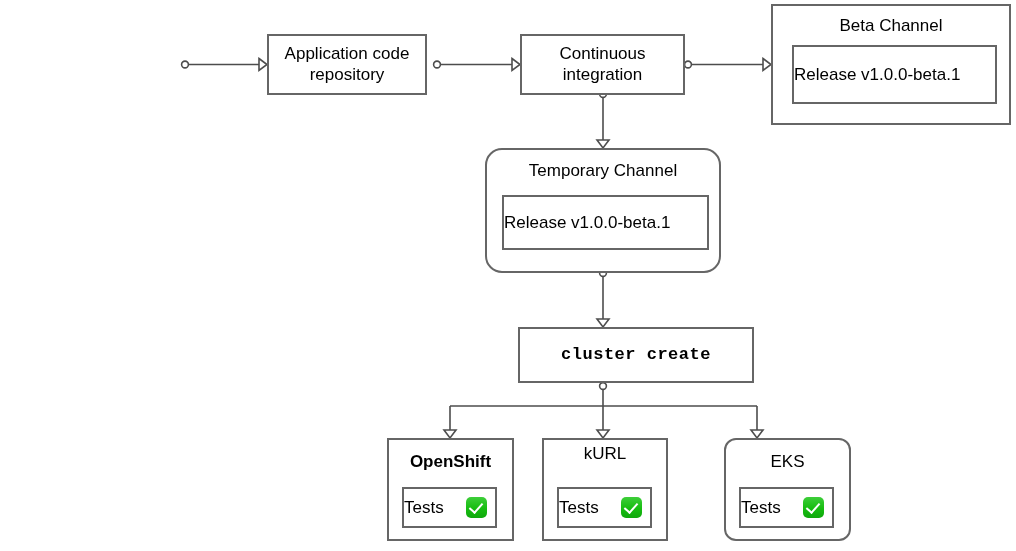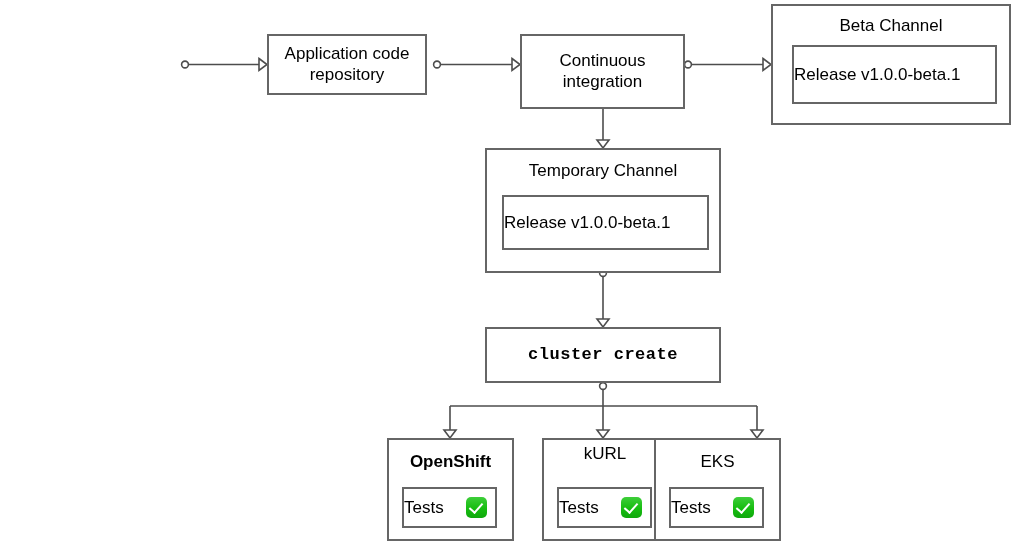--- a/index.html
+++ b/index.html
@@ -30,20 +30,21 @@
     color: #000000;
     font-size: 17px;
     line-height: 1.22;
     font-family: "Liberation Sans", sans-serif;
   }
   .node.mono {
     font-family: "Liberation Mono", "DejaVu Sans Mono", monospace;
     font-weight: bold;
     font-size: 17px;
     letter-spacing: 0.5px;
+    margin-left: 33px;
   }
   .group {
     position: absolute;
     box-sizing: border-box;
     border: 2px solid #666666;
     background: #ffffff;
   }
   .group-title {
     position: absolute;
     left: 0;
@@ -155,32 +156,32 @@
       <polygon class="edge-head" points="597,430 609,430 603,438"></polygon>
       <polygon class="edge-head" points="751,430 763,430 757,438"></polygon>
     </g>
   </svg>
 
 
   <div class="node" style="left:267px; top:34px; width:160px; height:61px; padding:0 12px;">
     <span>Application code repository</span>
   </div>
 
-  <div class="node" style="left:520px; top:34px; width:165px; height:75px; padding:13px 12px;">
+  <div class="node" style="left:520px; top:34px; width:165px; height:61px; padding:13px 12px;">
     <span>Continuous integration</span>
   </div>
 
   <div class="group" style="left:771px; top:4px; width:240px; height:121px;">
     <div class="group-title" style="top:10px;">Beta Channel</div>
     <div class="inner-box" style="left:19px; top:39px; width:205px; height:59px;">
       <span>Release v1.0.0-beta.1</span>
     </div>
   </div>
 
-  <div class="group" style="left:485px; top:148px; width:236px; height:125px;">
+  <div class="group" style="left:485px; top:148px; width:236px; height:125px;border-radius:17px;">
     <div class="group-title" style="top:11px;">Temporary Channel</div>
     <div class="inner-box" style="left:15px; top:45px; width:207px; height:55px;">
       <span>Release v1.0.0-beta.1</span>
     </div>
   </div>
 
   <div class="node mono" style="left:485px; top:327px; width:236px; height:56px;">
     <span>cluster create</span>
   </div>
 
@@ -193,21 +194,21 @@
   </div>
 
   <div class="group" style="left:542px; top:438px; width:126px; height:103px;">
     <div class="group-title" style="top:4px;">kURL</div>
     <div class="inner-box tests-inner" style="left:13px; top:47px; width:95px; height:41px;">
       <span>Tests</span>
       <span class="check-badge"></span>
     </div>
   </div>
 
-  <div class="group" style="left:654px; top:438px; width:127px; height:103px;">
+  <div class="group" style="left:724px; top:438px; width:127px; height:103px;border-radius:12px;">
     <div class="group-title" style="top:12px;">EKS</div>
     <div class="inner-box tests-inner" style="left:13px; top:47px; width:95px; height:41px;">
       <span>Tests</span>
       <span class="check-badge"></span>
     </div>
   </div>
 
 </div>
 
 </body></html>

